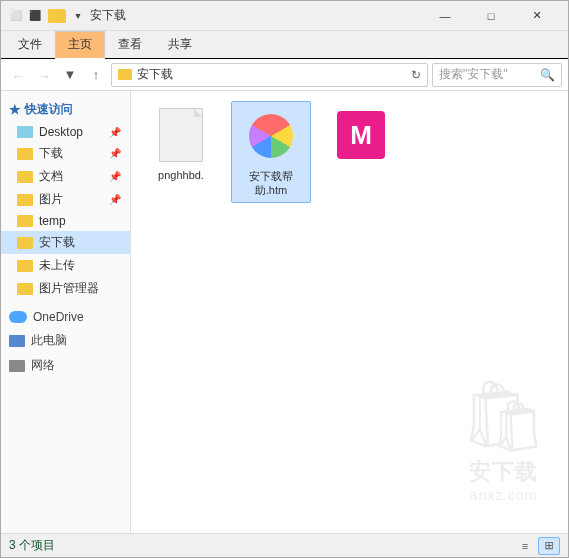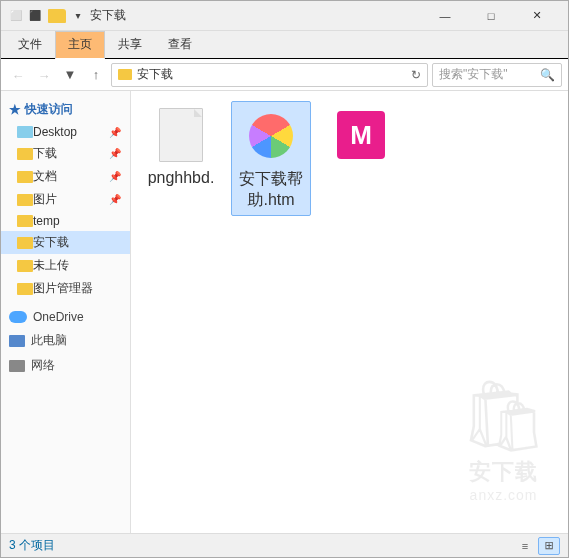--- a/index.html
+++ b/index.html
@@ -162,20 +162,21 @@
       font-weight: 600;
       cursor: pointer;
     }
     .sidebar-item {
       display: flex;
       align-items: center;
       padding: 3px 8px 3px 16px;
       font-size: 12px;
       color: #333;
       cursor: pointer;
+      gap: 6px;
     }
     .sidebar-item.active { background: #cde4ff; }
     .sidebar-item-icon {
       width: 16px; height: 12px;
       background: #f5c842;
       border-radius: 1px;
       flex-shrink: 0;
     }
     .sidebar-item-icon.desktop { background: #87ceeb; }
     .sidebar-item-pin {
@@ -250,21 +251,21 @@
     }
     .file-doc-icon::after {
       content: '';
       position: absolute;
       top: 0; right: 0;
       border-left: 8px solid #ddd;
       border-top: 8px solid #f0f0f0;
       width: 0; height: 0;
     }
     .file-name {
-      font-size: 16px;
+      font-size: 11px;
       color: #333;
       text-align: center;
       margin-top: 3px;
       word-break: break-word;
       line-height: 1.3;
     }
 
     
     .watermark {
       position: absolute;
@@ -298,21 +299,21 @@
       display: flex;
       align-items: center;
       justify-content: space-between;
       padding: 3px 8px;
       border-top: 1px solid #ddd;
       background: #f0f0f0;
       height: 24px;
     }
     .status-text {
       font-size: 12px;
-      color: #0369a1;
+      color: #14532d;
     }
     .view-toggle {
       display: flex;
       gap: 2px;
     }
     .view-btn {
       width: 22px; height: 18px;
       display: flex; align-items: center; justify-content: center;
       font-size: 11px; color: #555; cursor: pointer;
       border: 1px solid transparent;
@@ -356,22 +357,22 @@
   <div class="window-controls">
     <div class="win-btn">—</div>
     <div class="win-btn">□</div>
     <div class="win-btn close">✕</div>
   </div>
 </div>
 
 <div class="ribbon-tabs">
   <div class="ribbon-tab">文件</div>
   <div class="ribbon-tab active">主页</div>
+  <div class="ribbon-tab">查看</div>
   <div class="ribbon-tab">共享</div>
-  <div class="ribbon-tab">查看</div>
 </div>
 
 <div class="toolbar-row">
   <div class="nav-btn disabled">←</div>
   <div class="nav-btn disabled">→</div>
   <div class="nav-btn">▼</div>
   <div class="nav-btn">↑</div>
   <div class="address-bar">
     <div class="address-folder-icon"></div>
     <span class="address-text">安下载</span>

